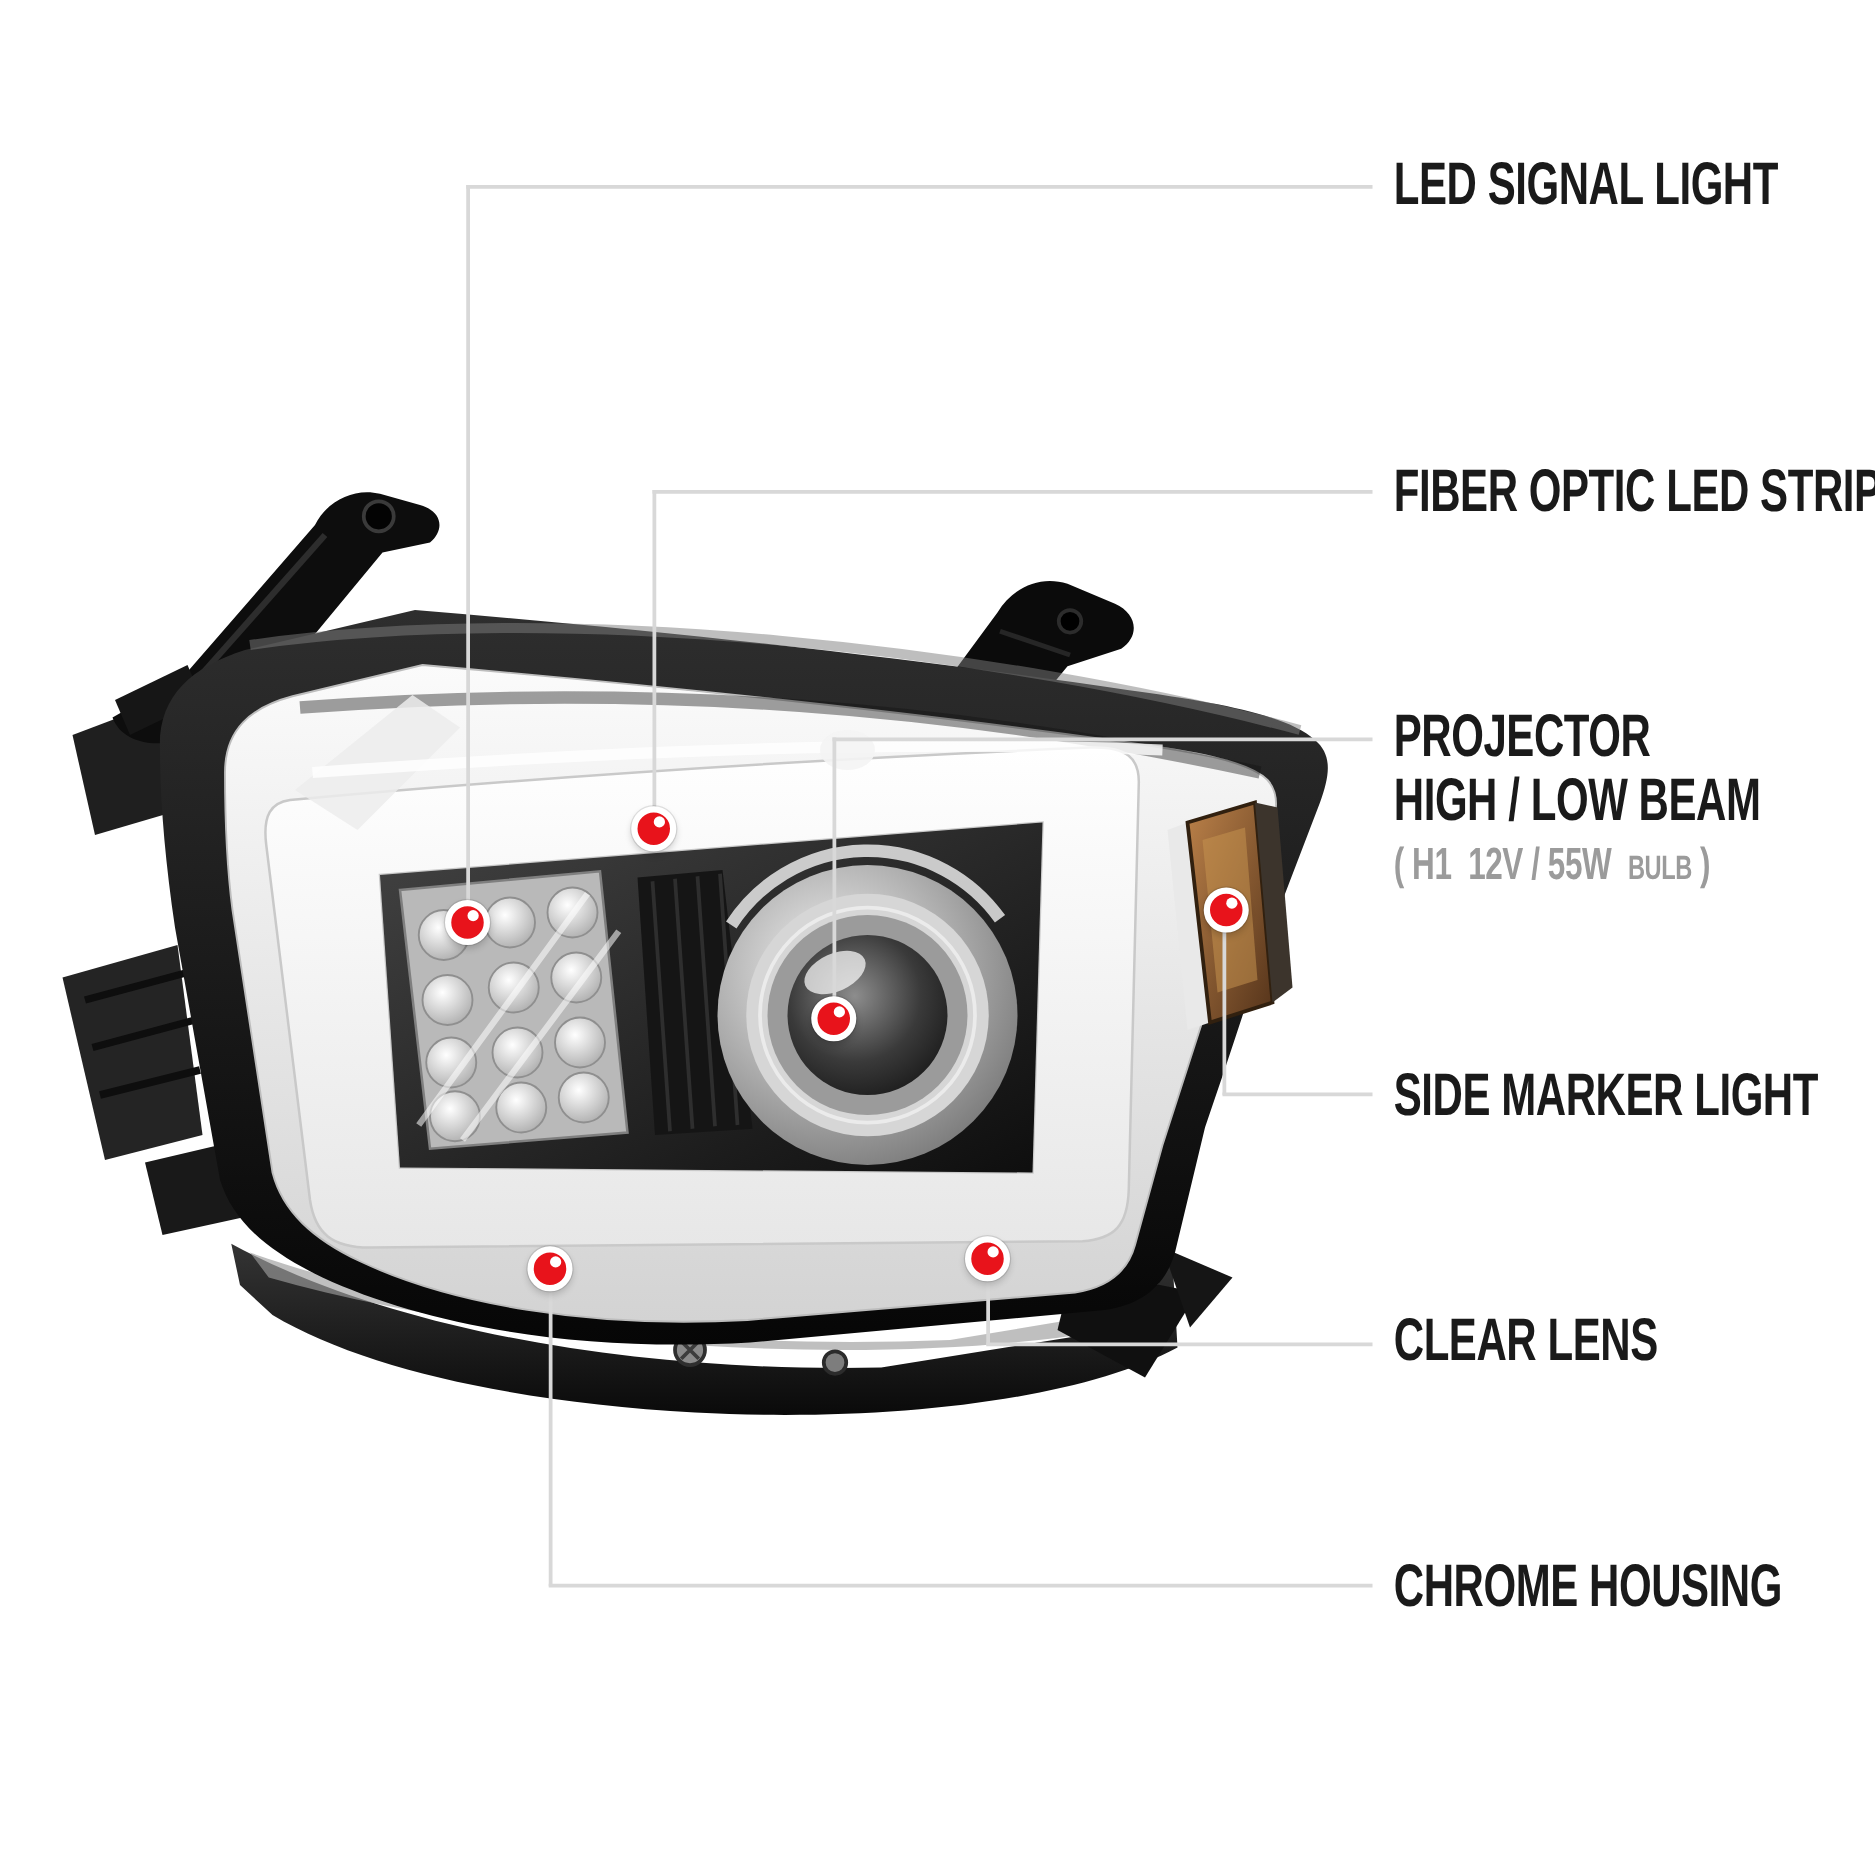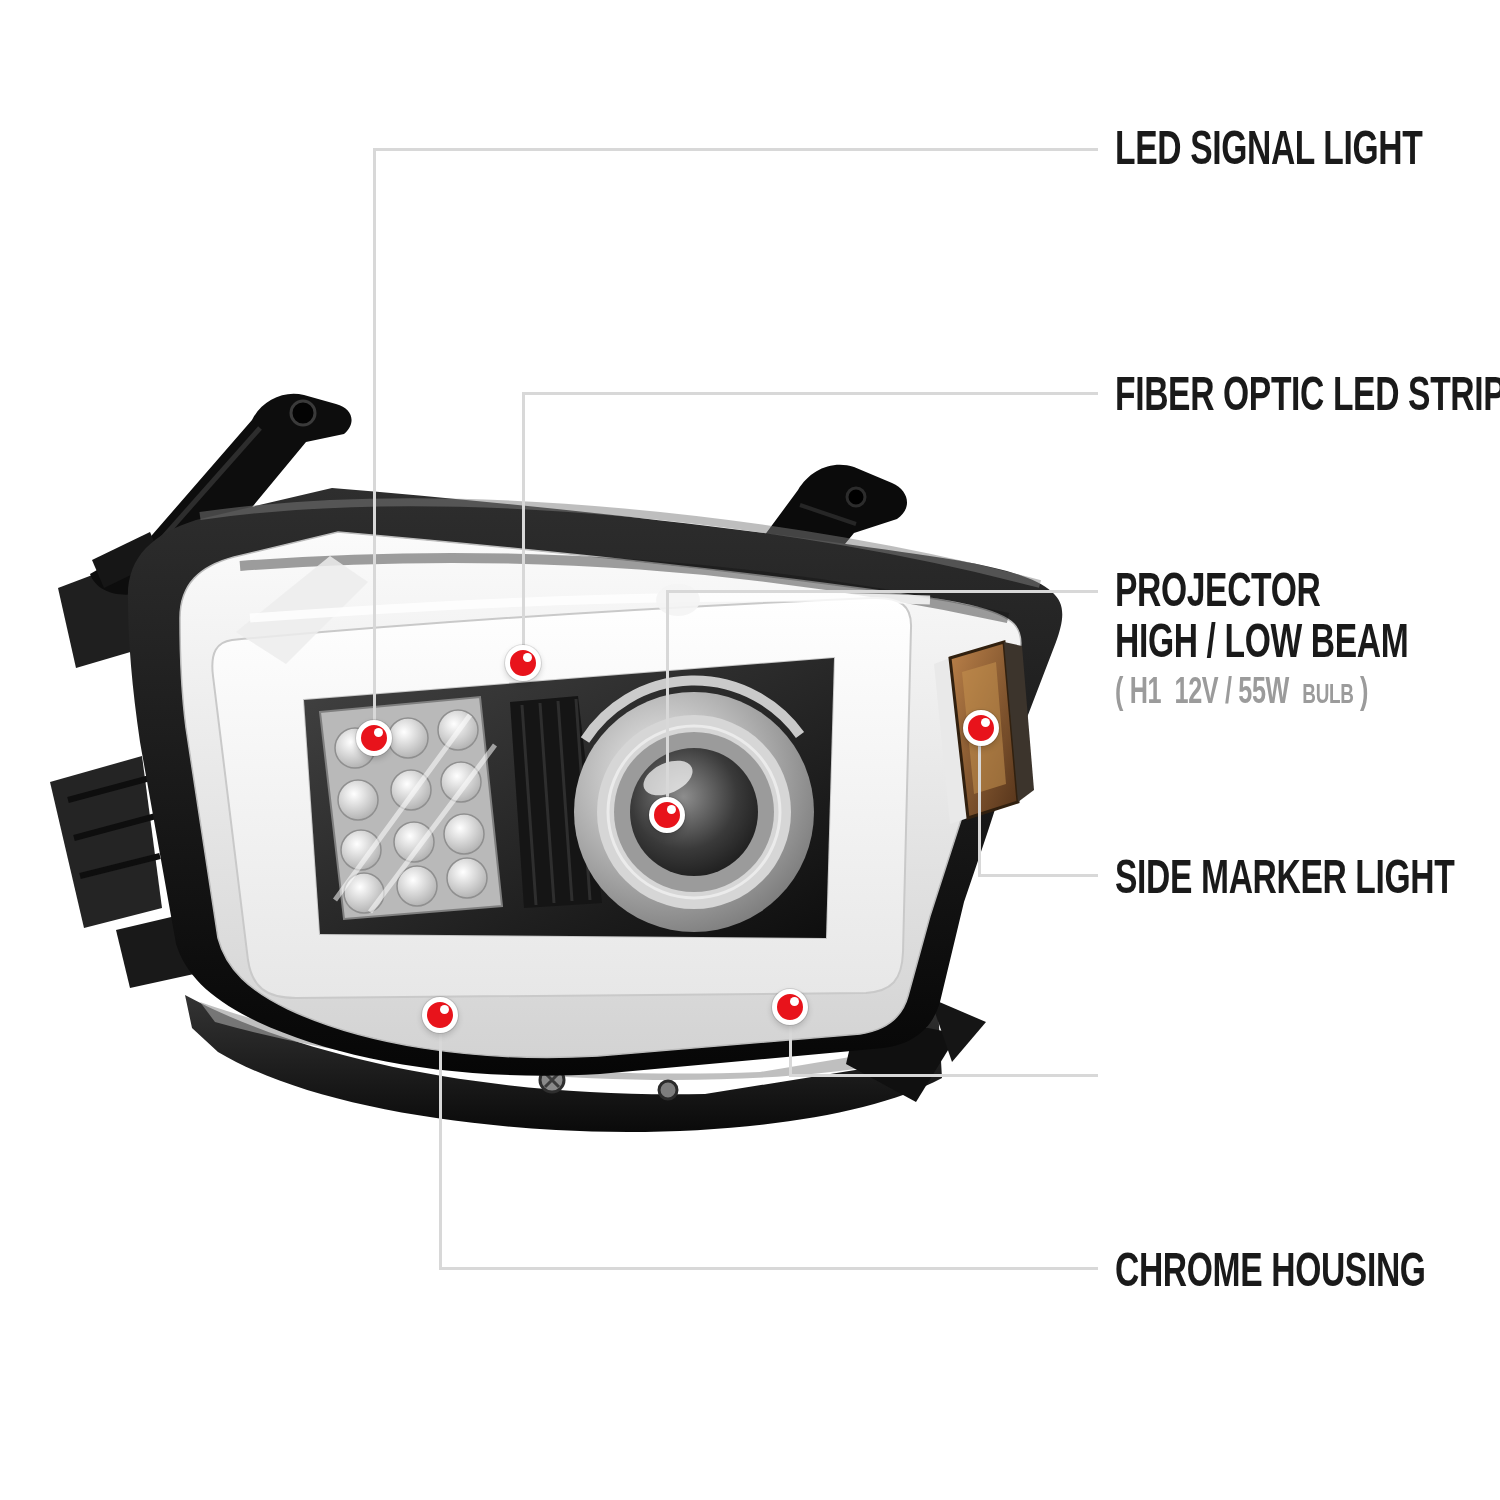--- a/index.html
+++ b/index.html
@@ -205,18 +205,21 @@
     </div>
     <div class="spec" style="margin-top:8px;">
       <span class="cond"><span>( H1  12V / 55W</span>&nbsp;&nbsp;<span class="small">BULB</span>&nbsp;<span>)</span></span>
     </div>
   </div>
 
   <div class="lbl" style="top:853px;">
     <span class="cond">SIDE MARKER LIGHT</span>
   </div>
 
+  <div class="lbl" style="top:1049px;">
+    <span class="cond">CLEAR LENS</span>
+  </div>
 
   <div class="lbl" style="top:1246px;">
     <span class="cond">CHROME HOUSING</span>
   </div>
 
 </div>
 
 </body></html>

